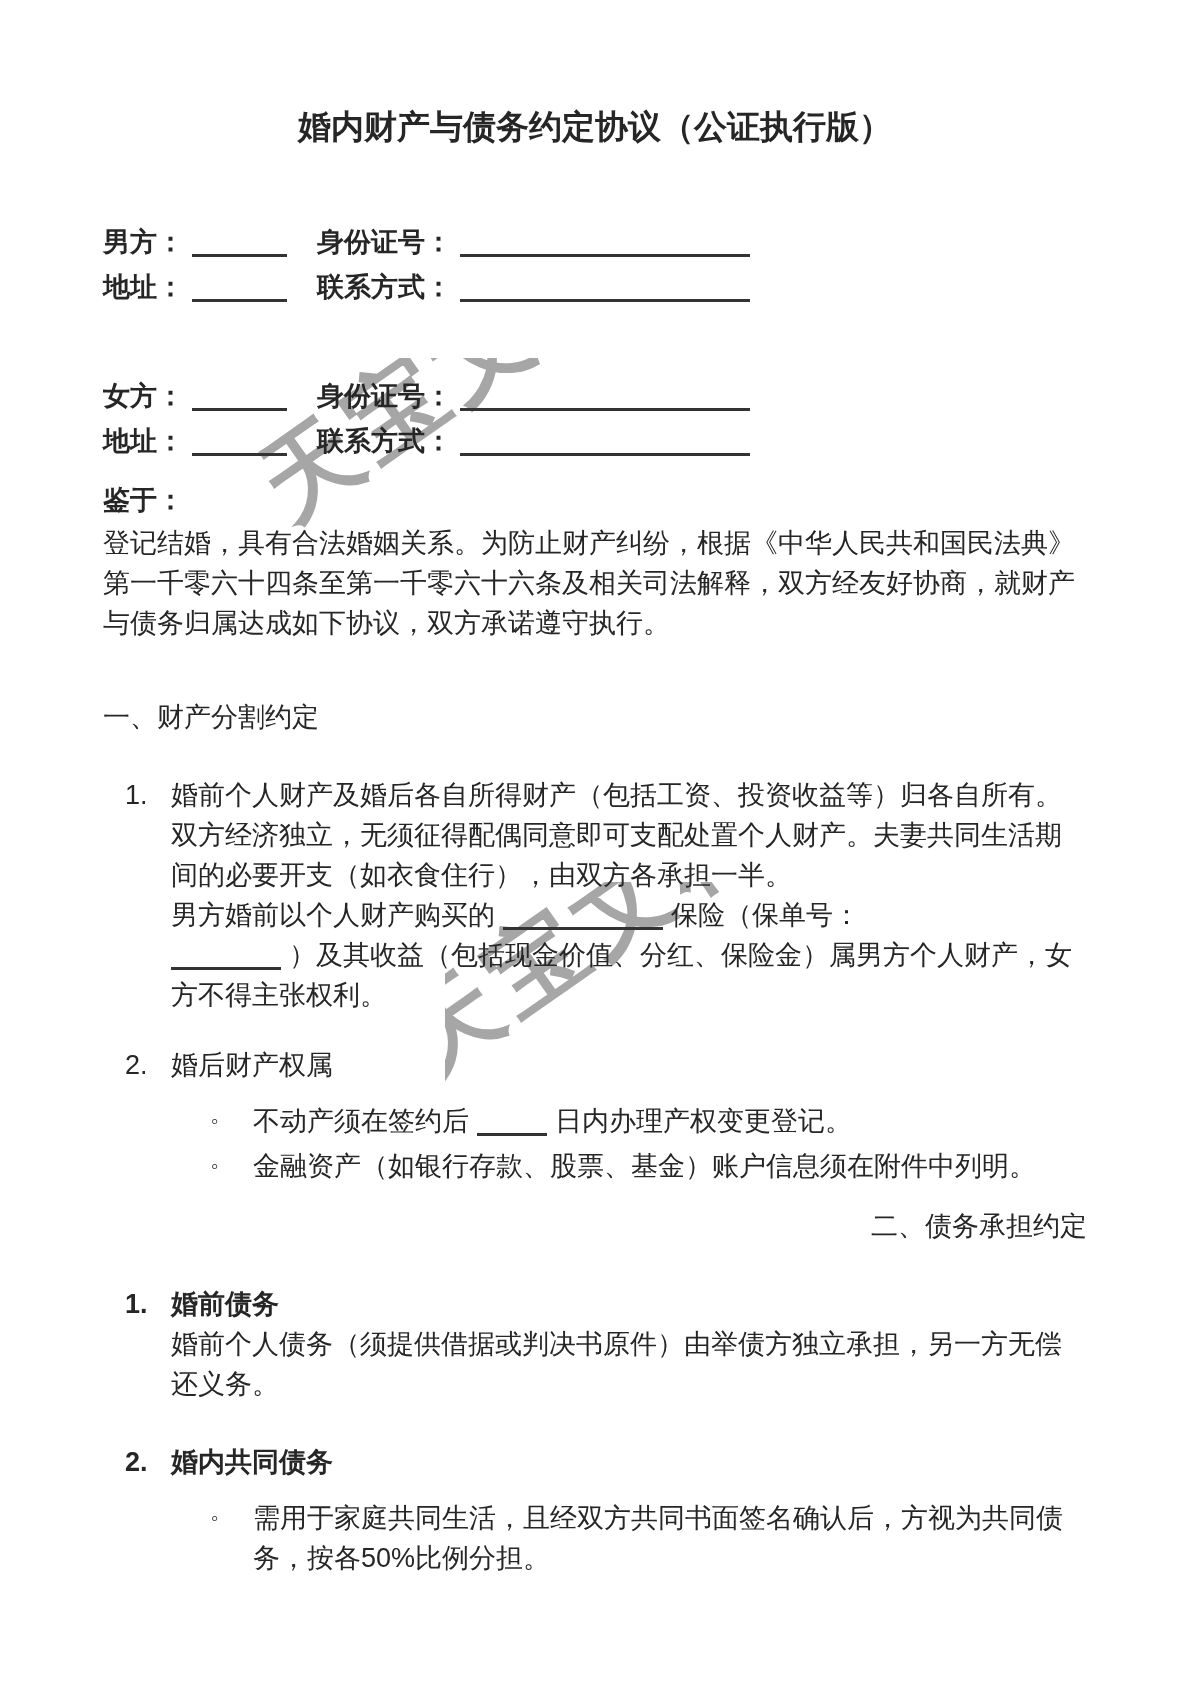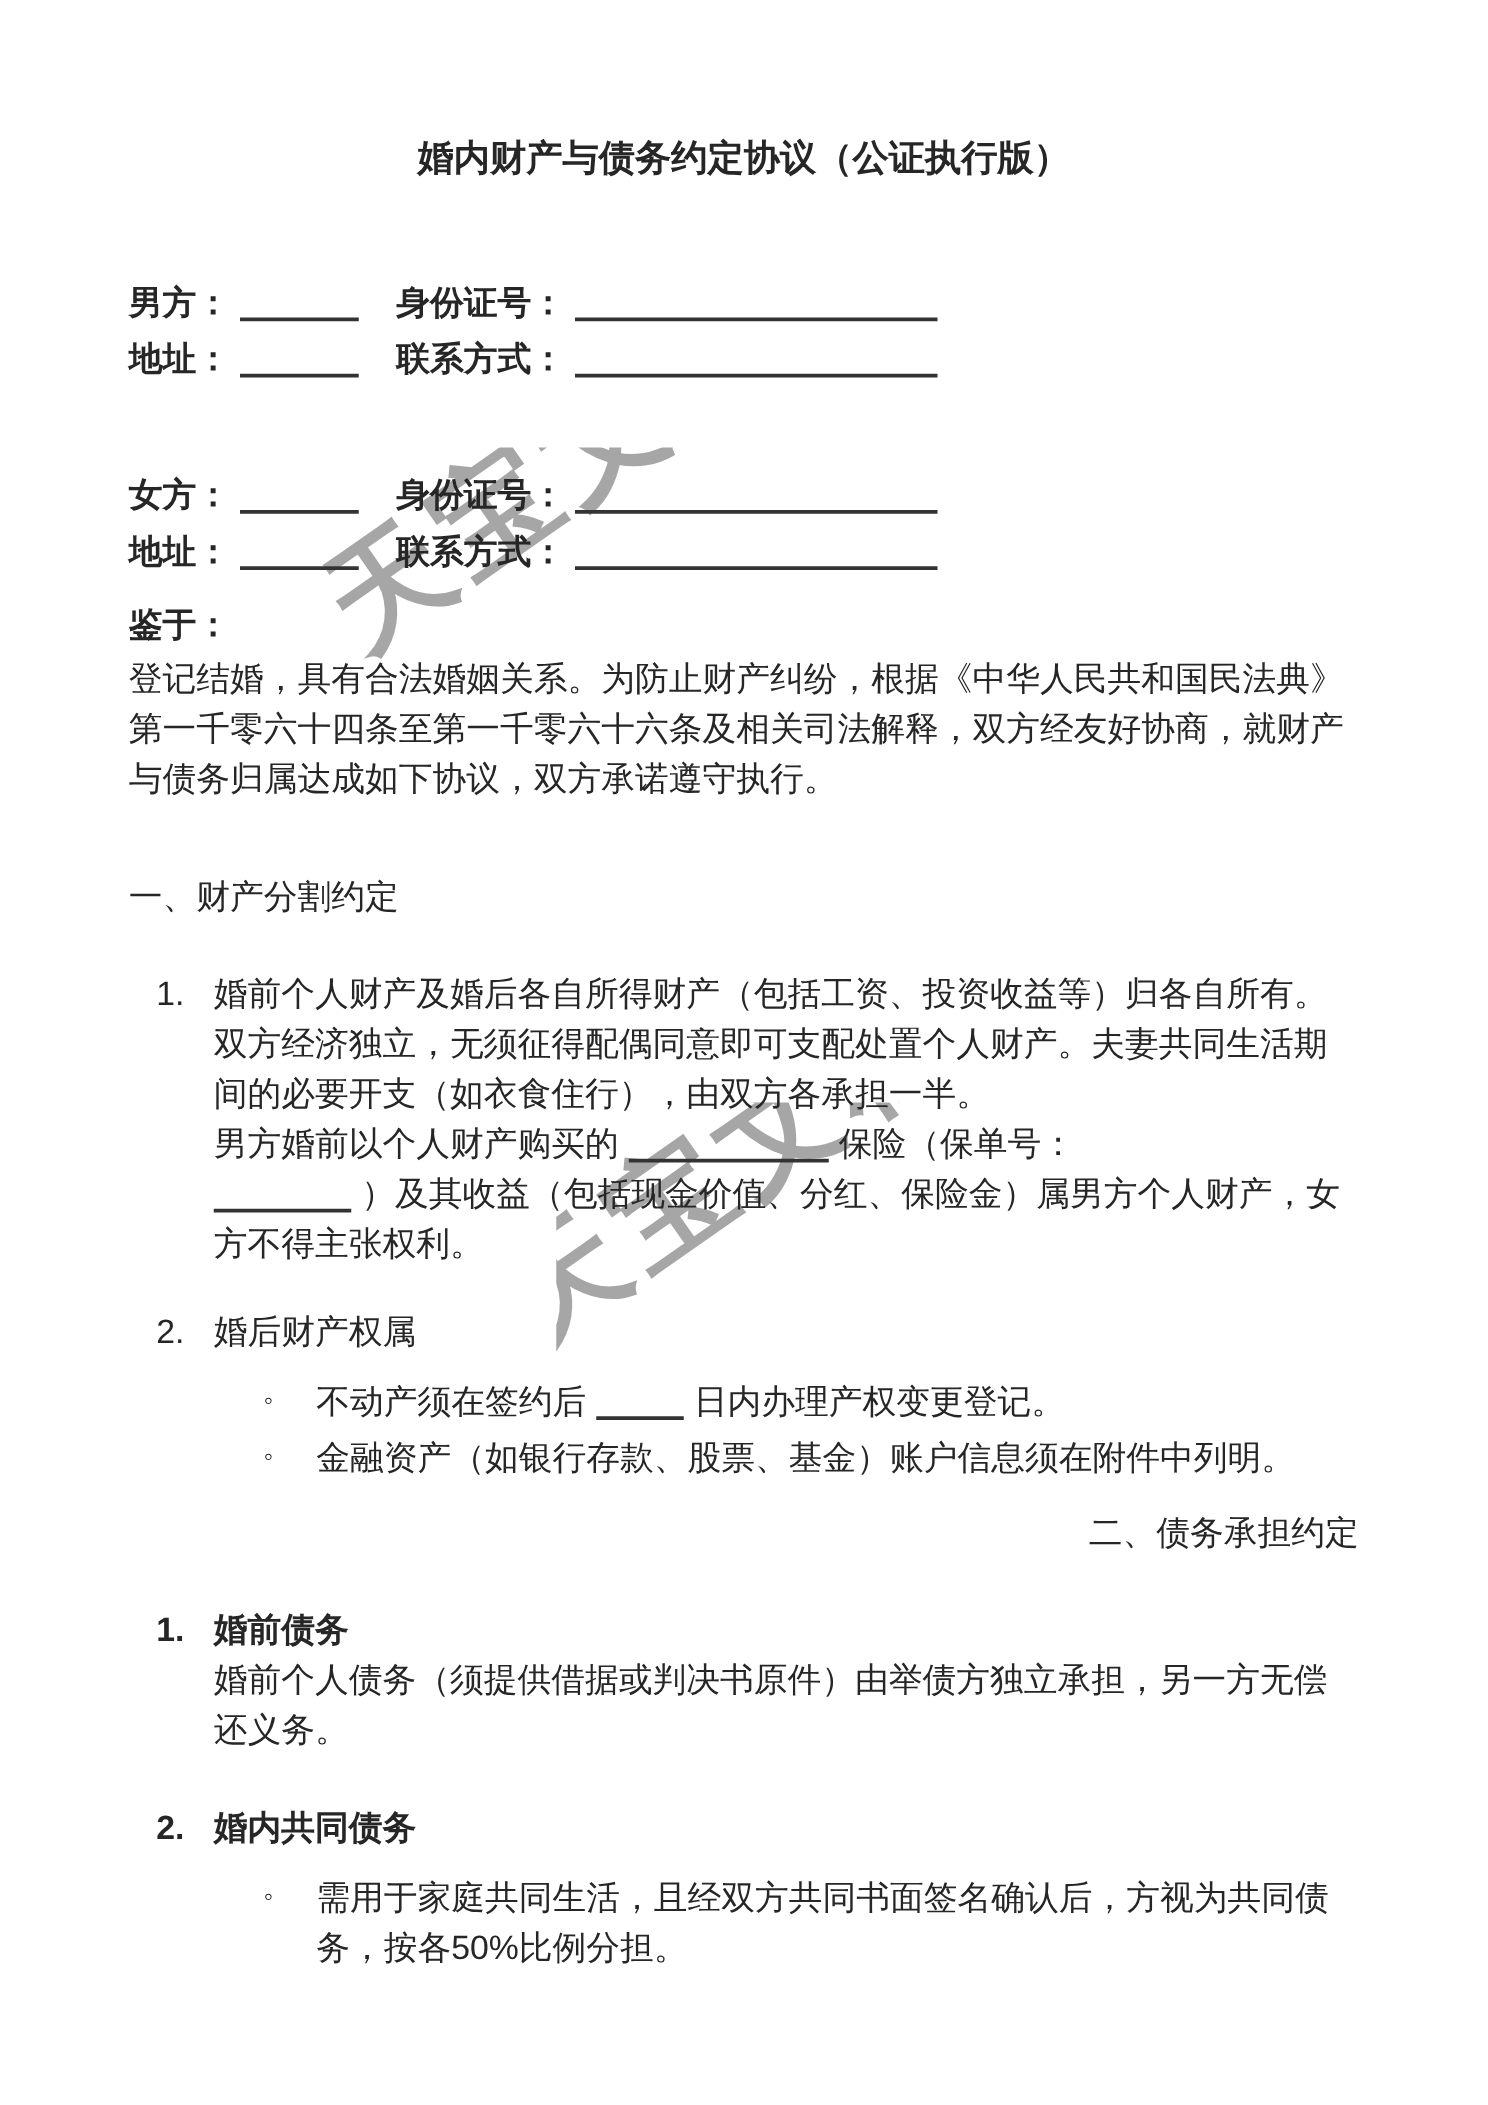--- a/index.html
+++ b/index.html
@@ -37,21 +37,21 @@
   .content {
     position: relative;
     z-index: 1;
     padding: 0 103px;
     font-size: 27px;
     line-height: 40px;
   }
   .title {
     margin: 108px 0 0 0;
     text-align: center;
-    font-size: 29px;
+    font-size: 33px;
     line-height: 38px;
     font-weight: bold;
   }
   .party-block { margin-top: 74px; line-height: 45px; }
   .party-block.second { margin-top: 64px; }
   .party-row { white-space: nowrap; }
   .lbl { font-weight: bold; }
   .blank {
     display: inline-block;
     border-bottom: 3px solid #333333;

